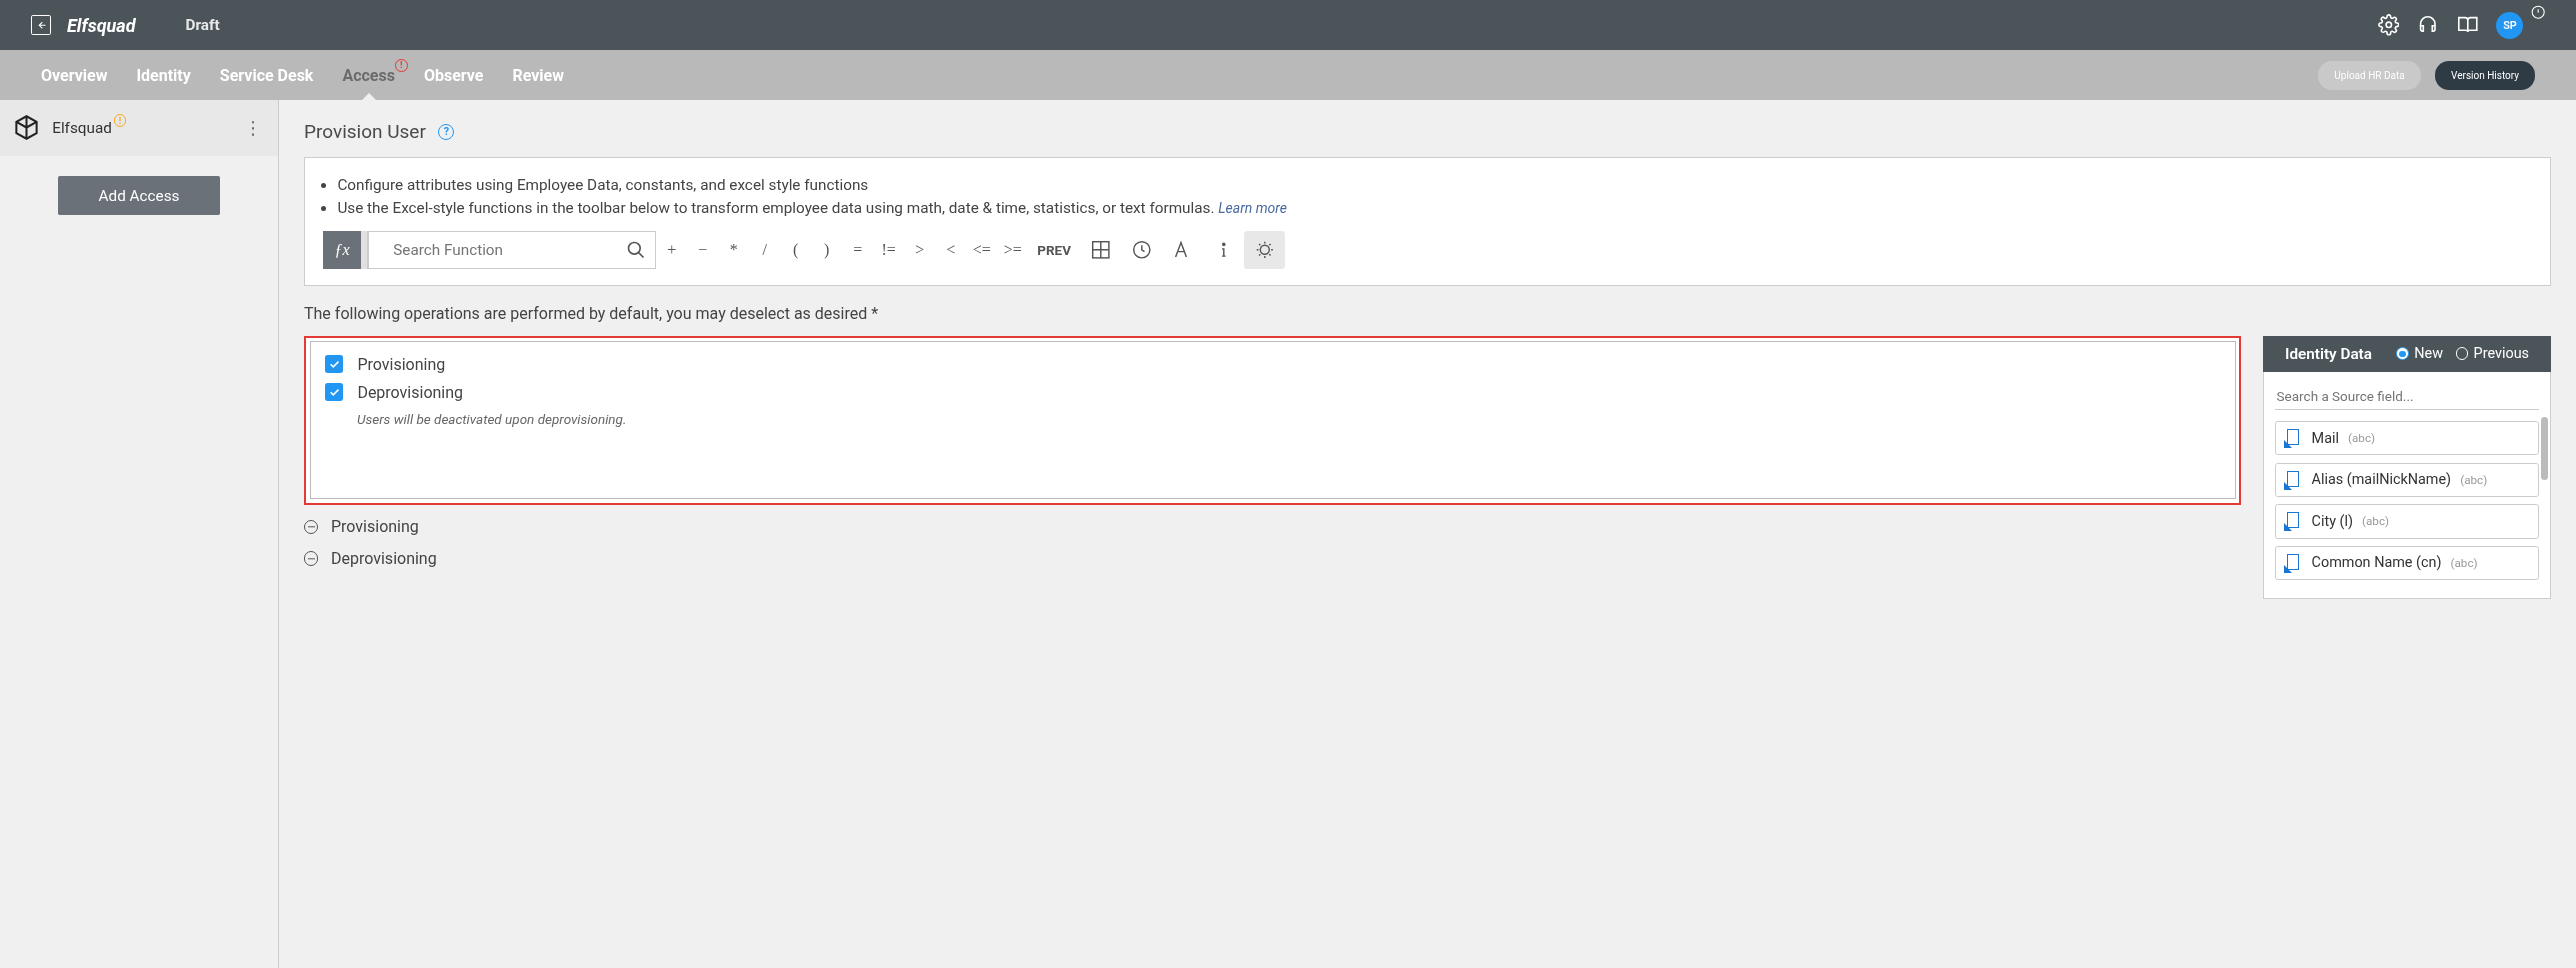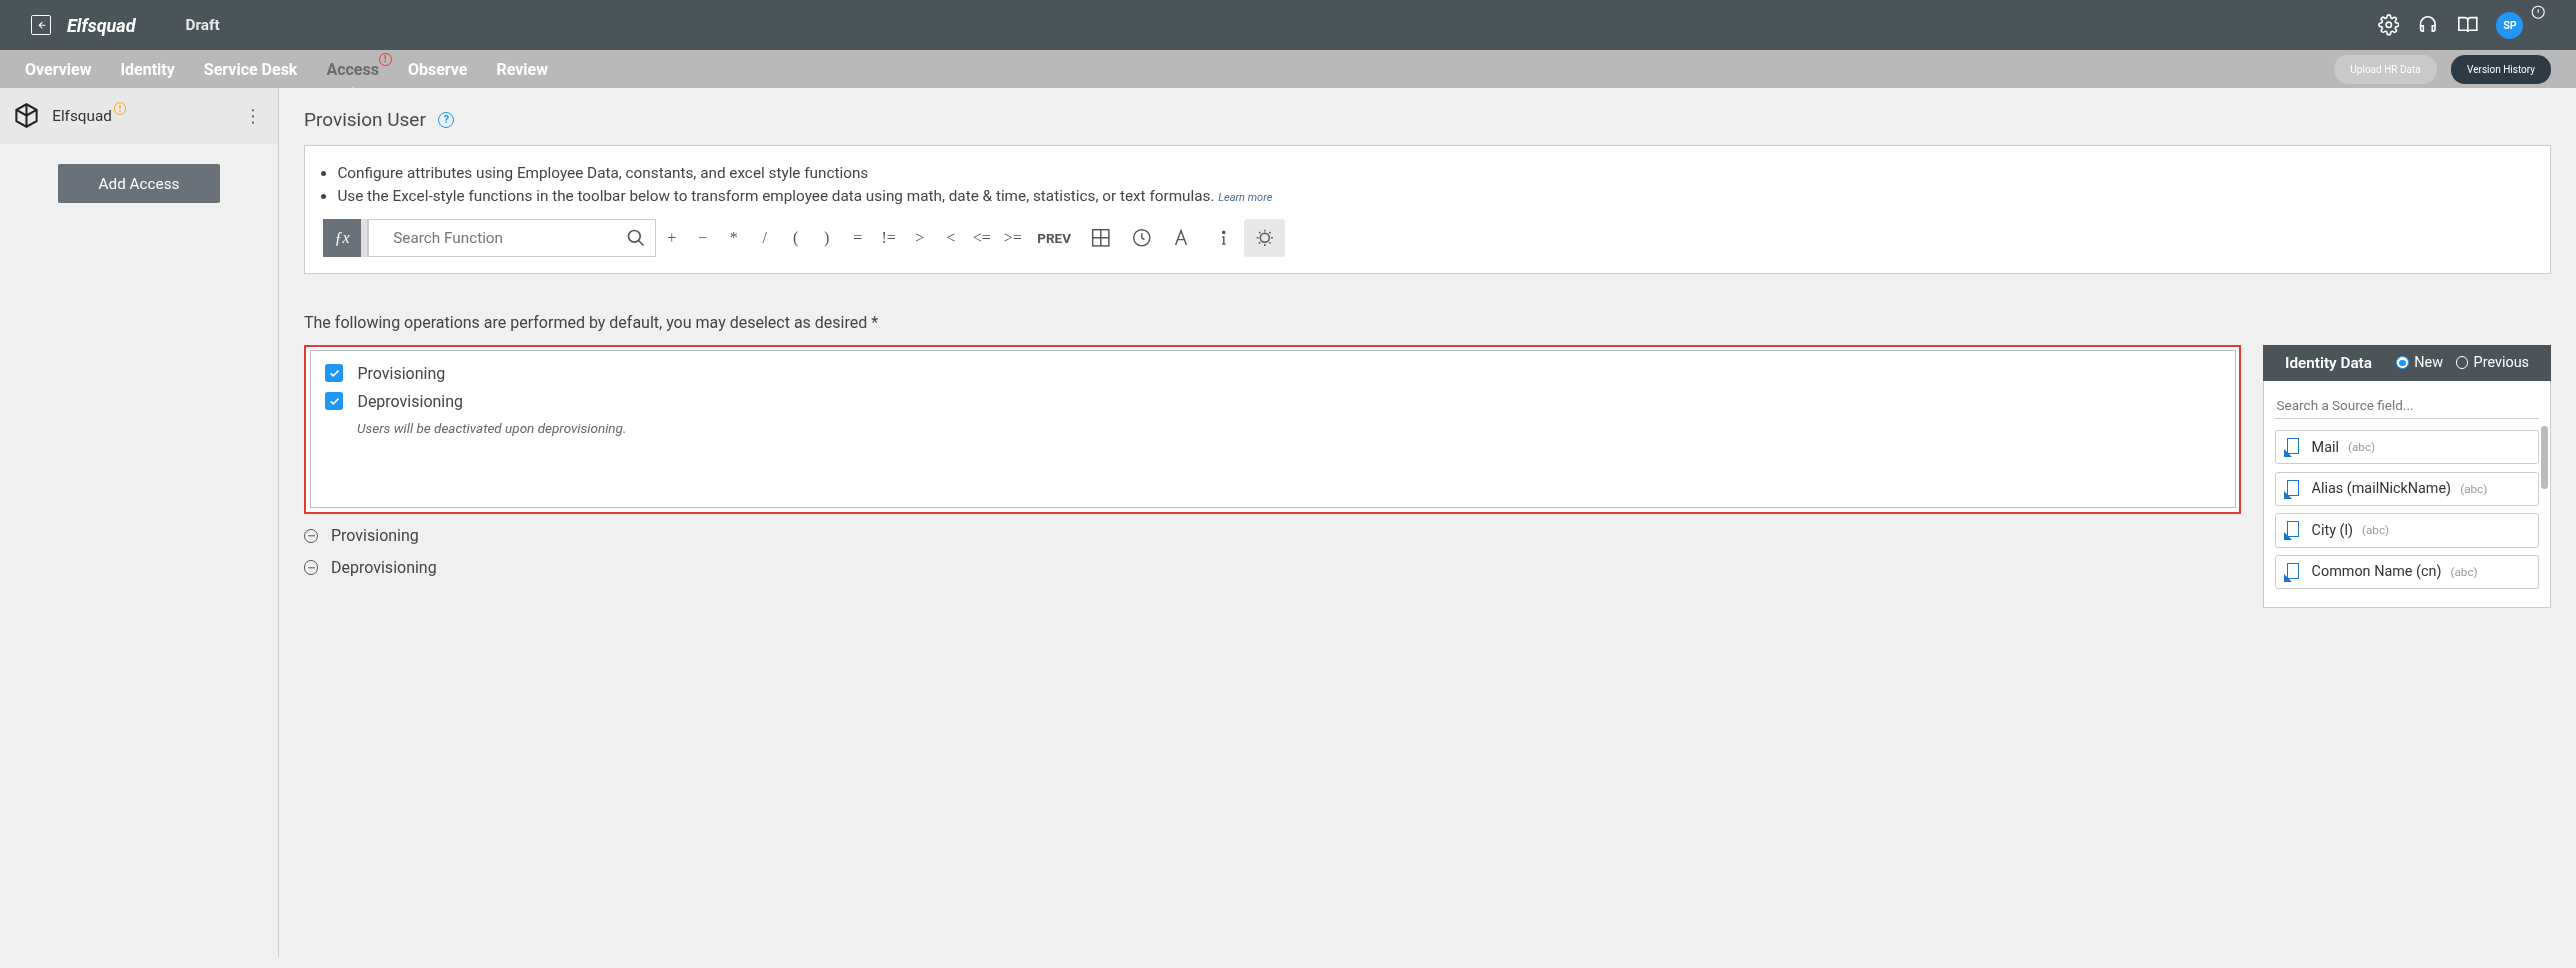--- a/index.html
+++ b/index.html
@@ -7,21 +7,21 @@
 .topbar{background:#4a5459;height:50px;display:flex;align-items:center;padding:0 31px;color:#fff}
 .topbar .back-arrow{width:20px;height:20px;border:1.8px solid #fff;border-radius:1.8px;display:flex;align-items:center;justify-content:center;margin-right:16px;cursor:pointer}
 .topbar .back-arrow svg{width:12.6px;height:12.6px;stroke:#fff;fill:none;stroke-width:2}
 .topbar .brand{font-style:italic;font-weight:700;font-size:18px}
 .topbar .draft{margin-left:50px;font-weight:700;font-size:15.3px;color:#e8e8e8}
 .topbar .spacer{flex:1}
 .topbar .top-icon{margin-left:18px;cursor:pointer;display:flex;align-items:center}
 .topbar .top-icon svg{width:21.6px;height:21.6px;stroke:#fff;fill:none;stroke-width:1.8}
 .avatar{width:27px;height:27px;border-radius:50%;background:#2196f3;color:#fff;display:flex;align-items:center;justify-content:center;font-size:10.8px;font-weight:600;margin-left:18px}
 
-.navbar{background:#b9b9b9;height:38px;display:flex;align-items:center;padding:0 25px}
+.navbar{background:#b9b9b9;height:50px;display:flex;align-items:center;padding:0 41px}
 .navbar .nav-item{color:#fff;font-weight:700;font-size:16px;margin-right:29px;cursor:pointer;position:relative;height:50px;display:flex;align-items:center}
 .navbar .nav-item.active{color:#6b6b6b}
 .navbar .nav-item.active::after{content:"";position:absolute;bottom:0;left:50%;transform:translateX(-50%);border-left:7.2px solid transparent;border-right:7.2px solid transparent;border-bottom:7.2px solid #f0f0f0}
 .nav-alert{position:absolute;top:9px;right:-12.6px;width:12.6px;height:12.6px;border:1.4px solid #e53935;border-radius:50%;color:#e53935;font-size:9px;display:flex;align-items:center;justify-content:center;font-weight:700}
 .navbar .spacer{flex:1}
 .btn{padding:9px 16px;font-size:10px;font-weight:400;border-radius:14px;border:none;cursor:pointer}
 .btn.light{background:#c9c9c9;color:#fff;margin-right:14.4px}
 .btn.dark{background:#2e3a44;color:#fff}
 
 .body-wrap{display:flex;height:calc(100vh - 99px);overflow:hidden}
@@ -34,35 +34,35 @@
 .add-access{margin:20px auto 0;display:block;background:#6a7178;color:#fff;font-weight:400;font-size:15.3px;border:none;padding:10.8px 41px;border-radius:1.8px;cursor:pointer}
 
 .main{flex:1;padding:20px 25px;overflow:auto}
 .page-title-row{display:flex;align-items:center;margin-bottom:14.4px}
 .page-title{font-size:19px;font-weight:400;color:#4a4a4a}
 .help-icon{margin-left:12.6px;width:16px;height:16px;border:1.6px solid #2196f3;border-radius:50%;color:#2196f3;font-size:10.8px;display:flex;align-items:center;justify-content:center;font-weight:700;cursor:pointer}
 
 .config-box{border:0.9px solid #ccc;background:#fff;padding:16px 18px}
 .config-box ul{margin-left:14.4px;margin-bottom:10.8px}
 .config-box ul li{font-size:15.3px;color:#444;line-height:1.5}
-.learn-more{font-style:italic;color:#4a6a9e;font-size:11px;cursor:pointer}
+.learn-more{font-style:italic;color:#4a6a9e;font-size:14px;cursor:pointer}
 
 .formula-bar{display:flex;margin-top:5.4px}
 .fx-block{width:38px;height:38px;background:#6a7178;color:#fff;font-style:italic;font-family:Georgia,serif;font-size:16px;display:flex;align-items:center;justify-content:center}
 .fx-handle{width:7.2px;height:38px;background:#e0e0e0;border-right:0.9px solid #ccc}
 .search-wrap{position:relative;width:288px;height:38px;border:0.9px solid #ccc;display:flex;align-items:center;padding:0 24px}
 .search-wrap input{border:none;outline:none;font-size:15.3px;width:100%;color:#555}
 .search-wrap .mag{position:absolute;right:9px;width:20px;height:20px;stroke:#555;fill:none;stroke-width:2}
 .op-btn{width:31px;height:38px;display:flex;align-items:center;justify-content:center;font-size:16px;color:#555;cursor:pointer;font-family:Georgia,serif}
 .op-prev{width:auto;padding:0 9px;font-family:inherit;font-weight:700;font-size:13.5px}
 .tool-icon{width:41px;height:38px;display:flex;align-items:center;justify-content:center;cursor:pointer}
 .tool-icon svg{width:21.6px;height:21.6px;stroke:#555;fill:none;stroke-width:1.6}
 .tool-icon.highlight{background:#e8e8e8;border-radius:3.6px}
 
-.ops-label{margin-top:39px;font-size:16px;color:#444}
+.ops-label{margin-top:18px;font-size:16px;color:#444}
 .two-col{display:flex;gap:21.6px;margin-top:12.6px;align-items:flex-start}
 .ops-box{flex:1;border:2.7px solid #e53935;background:#fff;padding:3.6px}
 .ops-inner{border:0.9px solid #bbb;padding:12.6px 14.4px;min-height:158px}
 .chk-row{display:flex;align-items:center;margin-bottom:9px}
 .chk{width:18px;height:18px;background:#2196f3;border-radius:2.7px;margin-right:14.4px;display:flex;align-items:center;justify-content:center}
 .chk svg{width:12.6px;height:12.6px;stroke:#fff;fill:none;stroke-width:3}
 .chk-label{font-size:16px;color:#444}
 .chk-note{font-style:italic;font-size:13.5px;color:#666;margin-left:32px;margin-top:1.8px}
 
 .collapse-row{display:flex;align-items:center;margin-top:12.6px;cursor:pointer}

